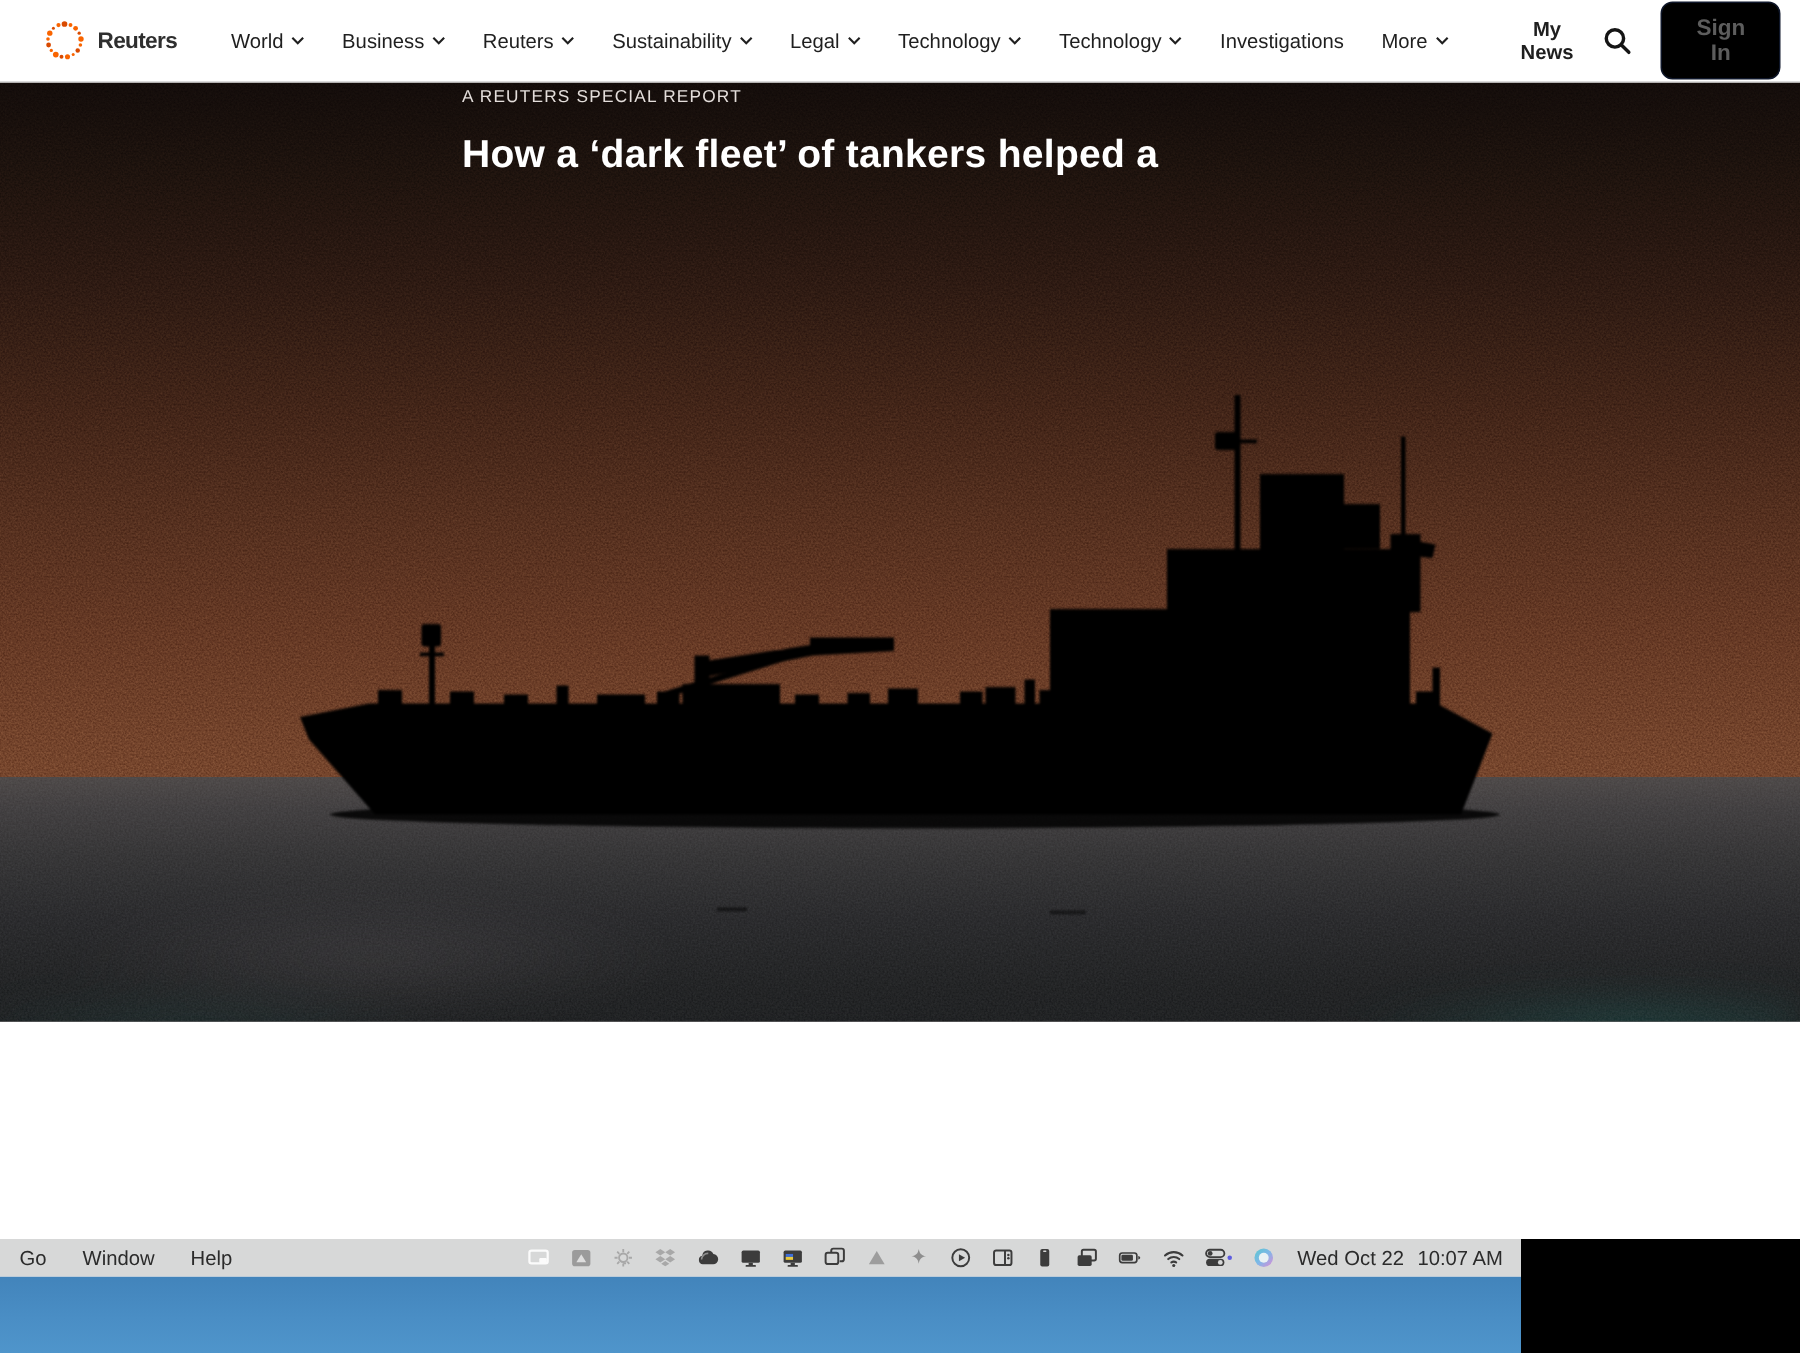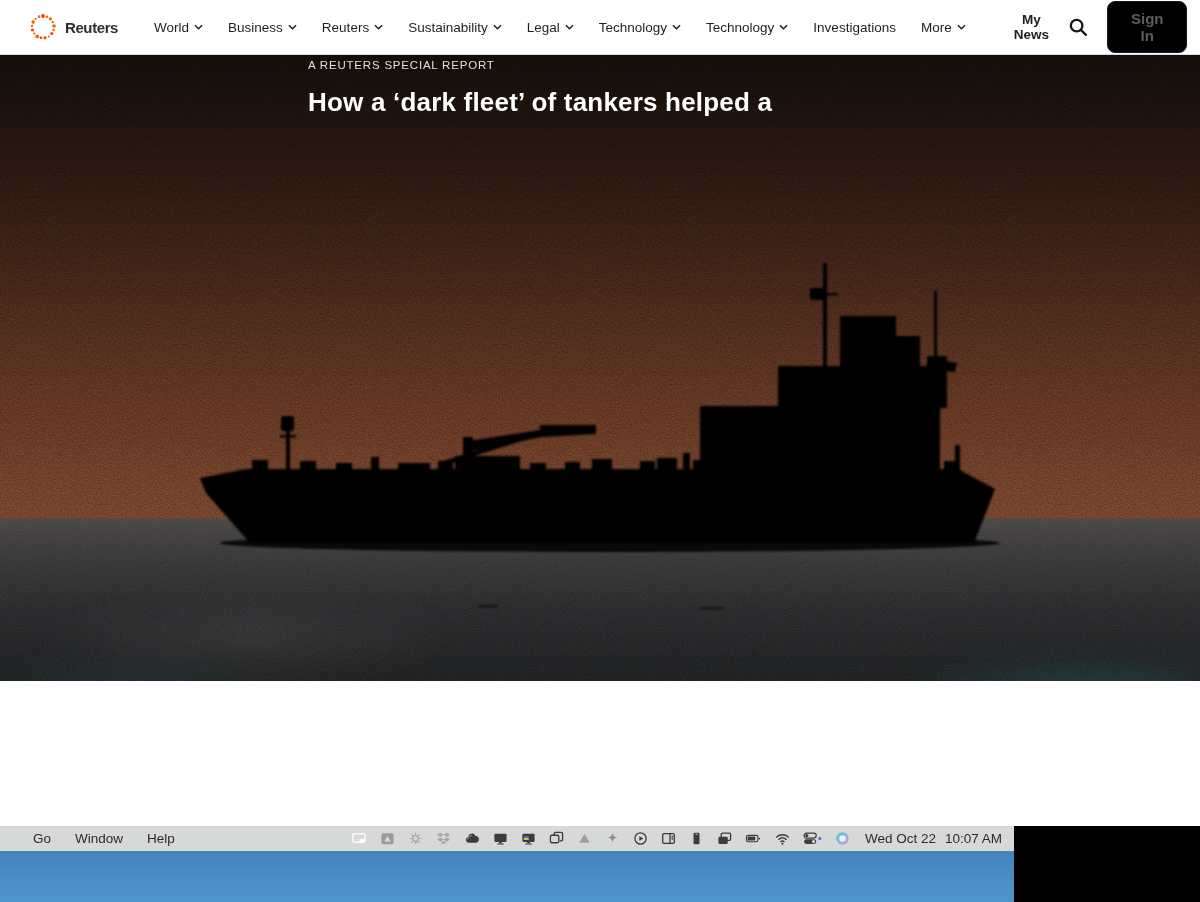--- a/index.html
+++ b/index.html
@@ -45,21 +45,21 @@
   .ship-svg { position:absolute; top:0; left:0; width:1200px; height:771px; }
 
   .hero-text { position:absolute; left:308px; top:18px; width:580px; z-index:3; }
   .kicker { font-size:11.5px; font-weight:400; letter-spacing:.8px; color:#e4dedb; }
   .headline { margin-top:11px; font-size:26px; line-height:40px; font-weight:700; color:#ffffff; letter-spacing:.2px; }
   .headline span { display:block; }
 
   
   .menubar { position:absolute; top:826px; left:0; width:1014px; height:25px; background:#d7d8d8;
     display:flex; align-items:center; font-size:13.5px; color:#2b2b2b; z-index:6; }
-  .menubar-menus { display:flex; align-items:flex-end; gap:24px; padding-left:13px;margin-left:20px; }
+  .menubar-menus { display:flex; align-items:flex-end; gap:24px; padding-left:13px; }
   .menubar-menu { background:none; border:none; font-family:inherit; font-size:13.5px; color:#2b2b2b; cursor:pointer; }
   .menubar-right { margin-left:auto; display:flex; align-items:center; gap:13px; padding-right:12px; }
   .status-icon { display:flex; align-items:center; cursor:pointer; height:16px; }
   .menubar-clock { display:flex; align-items:center; gap:9px; margin-left:3px; cursor:pointer; }
 
   
   .desktop-strip { position:absolute; top:851px; left:0; width:1014px; height:51px;
     background:linear-gradient(180deg,#4284bb 0%,#4a8ec5 55%,#4f95cb 100%); }
   .black-corner { position:absolute; top:826px; left:1014px; width:186px; height:76px; background:#000; }
 </style>

